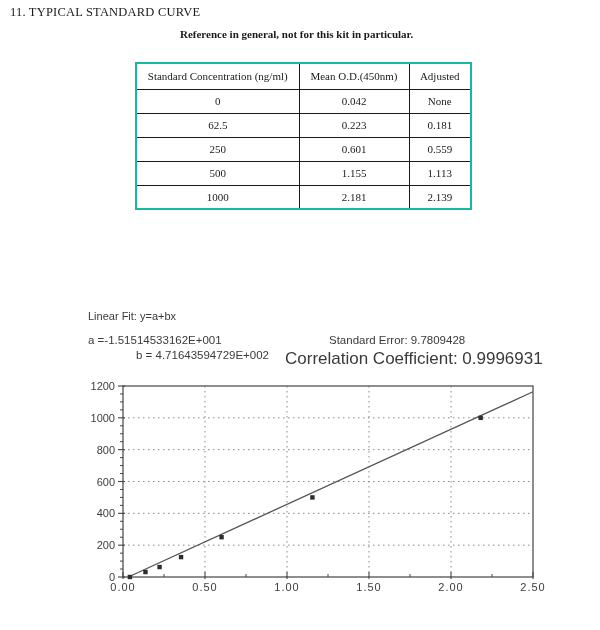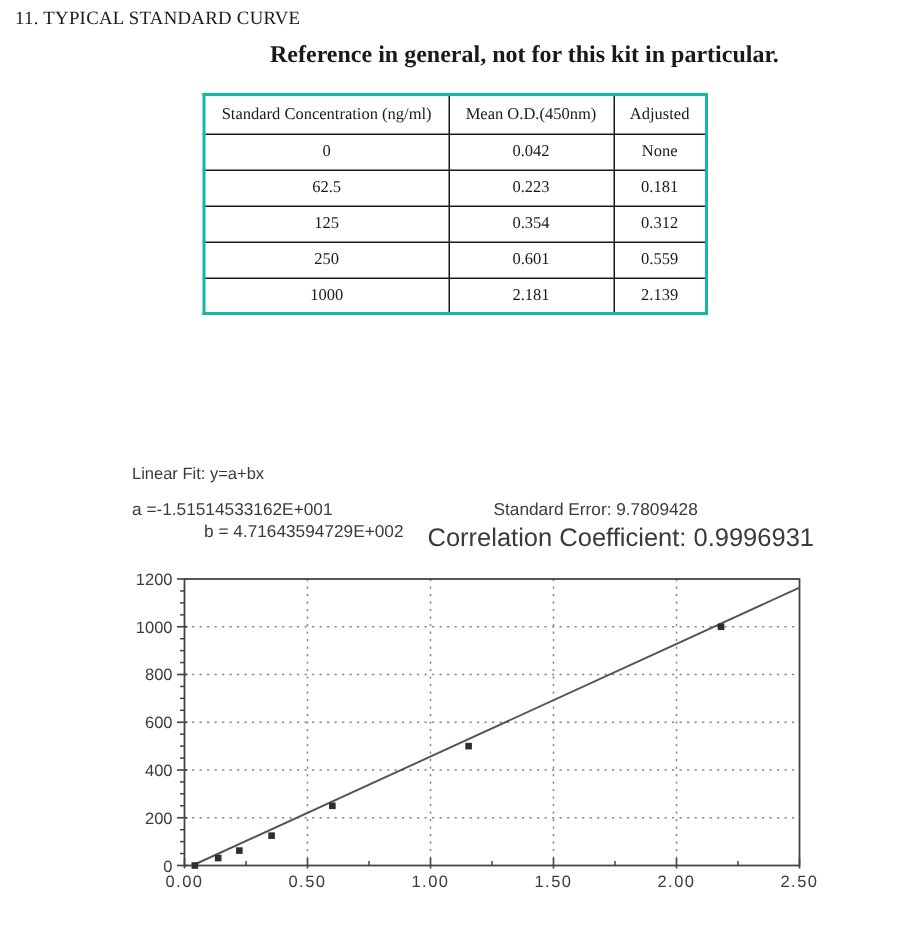--- a/index.html
+++ b/index.html
@@ -10,21 +10,21 @@
     font-family:"Liberation Serif", serif;
     color:#1a1a1a;
     overflow:hidden;
   }
   .doc-title {
     position:absolute; left:10px; top:5px;
     font-size:12.5px; font-weight:normal; letter-spacing:.2px;
   }
   .doc-subtitle {
     position:absolute; left:180px; top:28px;
-    font-size:16px; font-weight:bold;
+    font-size:11px; font-weight:bold;
   }
   table.std-table {
     position:absolute; left:135px; top:62px;
     border-collapse:collapse; table-layout:fixed;
     border:2px solid #14b8a6;
     font-family:"Liberation Serif", serif;
     font-size:11px; color:#1a1a1a;
   }
   table.std-table td, table.std-table th {
     border:1px solid #1a1a1a;
@@ -69,28 +69,28 @@
         <td>0</td>
         <td>0.042</td>
         <td>None</td>
       </tr>
       <tr>
         <td>62.5</td>
         <td>0.223</td>
         <td>0.181</td>
       </tr>
       <tr>
-        <td>125</td>
-        <td>0.354</td>
-        <td>0.312</td>
-      </tr>
-      <tr>
         <td>250</td>
         <td>0.601</td>
         <td>0.559</td>
+      </tr>
+      <tr>
+        <td>500</td>
+        <td>1.155</td>
+        <td>1.113</td>
       </tr>
       <tr>
         <td>1000</td>
         <td>2.181</td>
         <td>2.139</td>
       </tr>
     </tbody>
 </table>
 
 <div class="fit-block fit-title">Linear Fit: y=a+bx</div>

